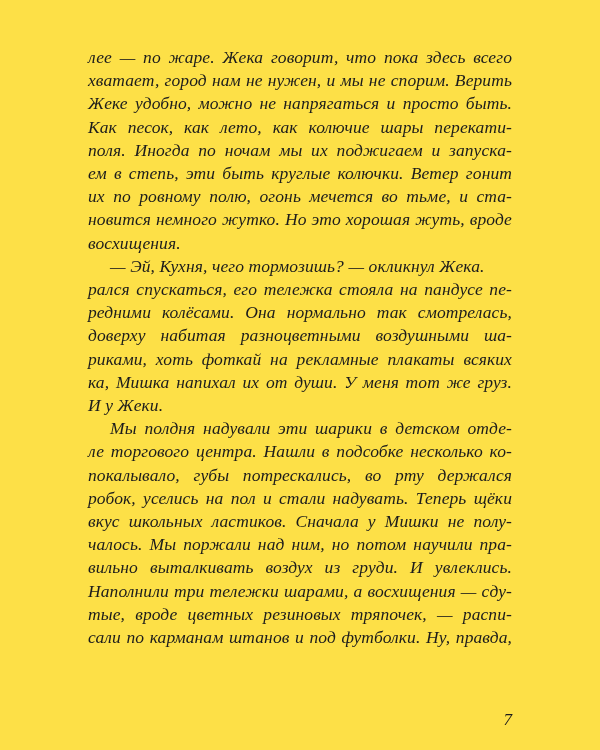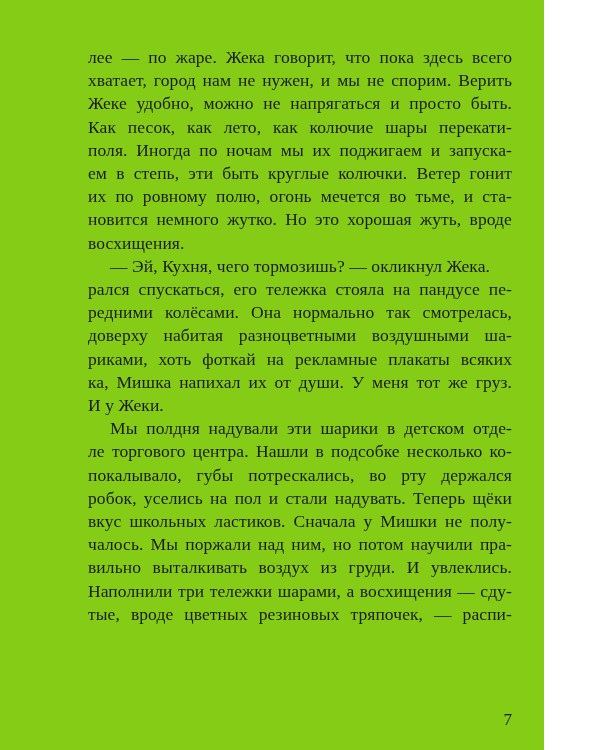--- a/index.html
+++ b/index.html
@@ -8,24 +8,25 @@
   }
   body {
     width: 600px;
     height: 750px;
     background: #ffffff;
     font-family: "Liberation Serif", "DejaVu Serif", serif;
     color: #1c1c1c;
   }
   .page {
     position: relative;
-    width: 544px;
+    width: 600px;
     height: 750px;
-    background: #84cc16;
+    background: #fde047;
     overflow: hidden;
+    font-style: italic;
   }
   .text-block {
     position: absolute;
     left: 88px;
     top: 46px;
     width: 424px;
   }
   .line {
     font-size: 17.5px;
     line-height: 23.2px;
@@ -72,15 +73,16 @@
     <div class="line para-end">И у Жеки.</div>
     <div class="line indent">Мы полдня надували эти шарики в детском отде-</div>
     <div class="line">ле торгового центра. Нашли в подсобке несколько ко-</div>
     <div class="line">покалывало, губы потрескались, во рту держался</div>
     <div class="line">робок, уселись на пол и стали надувать. Теперь щёки</div>
     <div class="line">вкус школьных ластиков. Сначала у Мишки не полу-</div>
     <div class="line">чалось. Мы поржали над ним, но потом научили пра-</div>
     <div class="line">вильно выталкивать воздух из груди. И увлеклись.</div>
     <div class="line">Наполнили три тележки шарами, а восхищения — сду-</div>
     <div class="line">тые, вроде цветных резиновых тряпочек, — распи-</div>
+    <div class="line">сали по карманам штанов и под футболки. Ну, правда,</div>
   </div>
   <div class="page-number">7</div>
 </div>
 
 </body></html>

